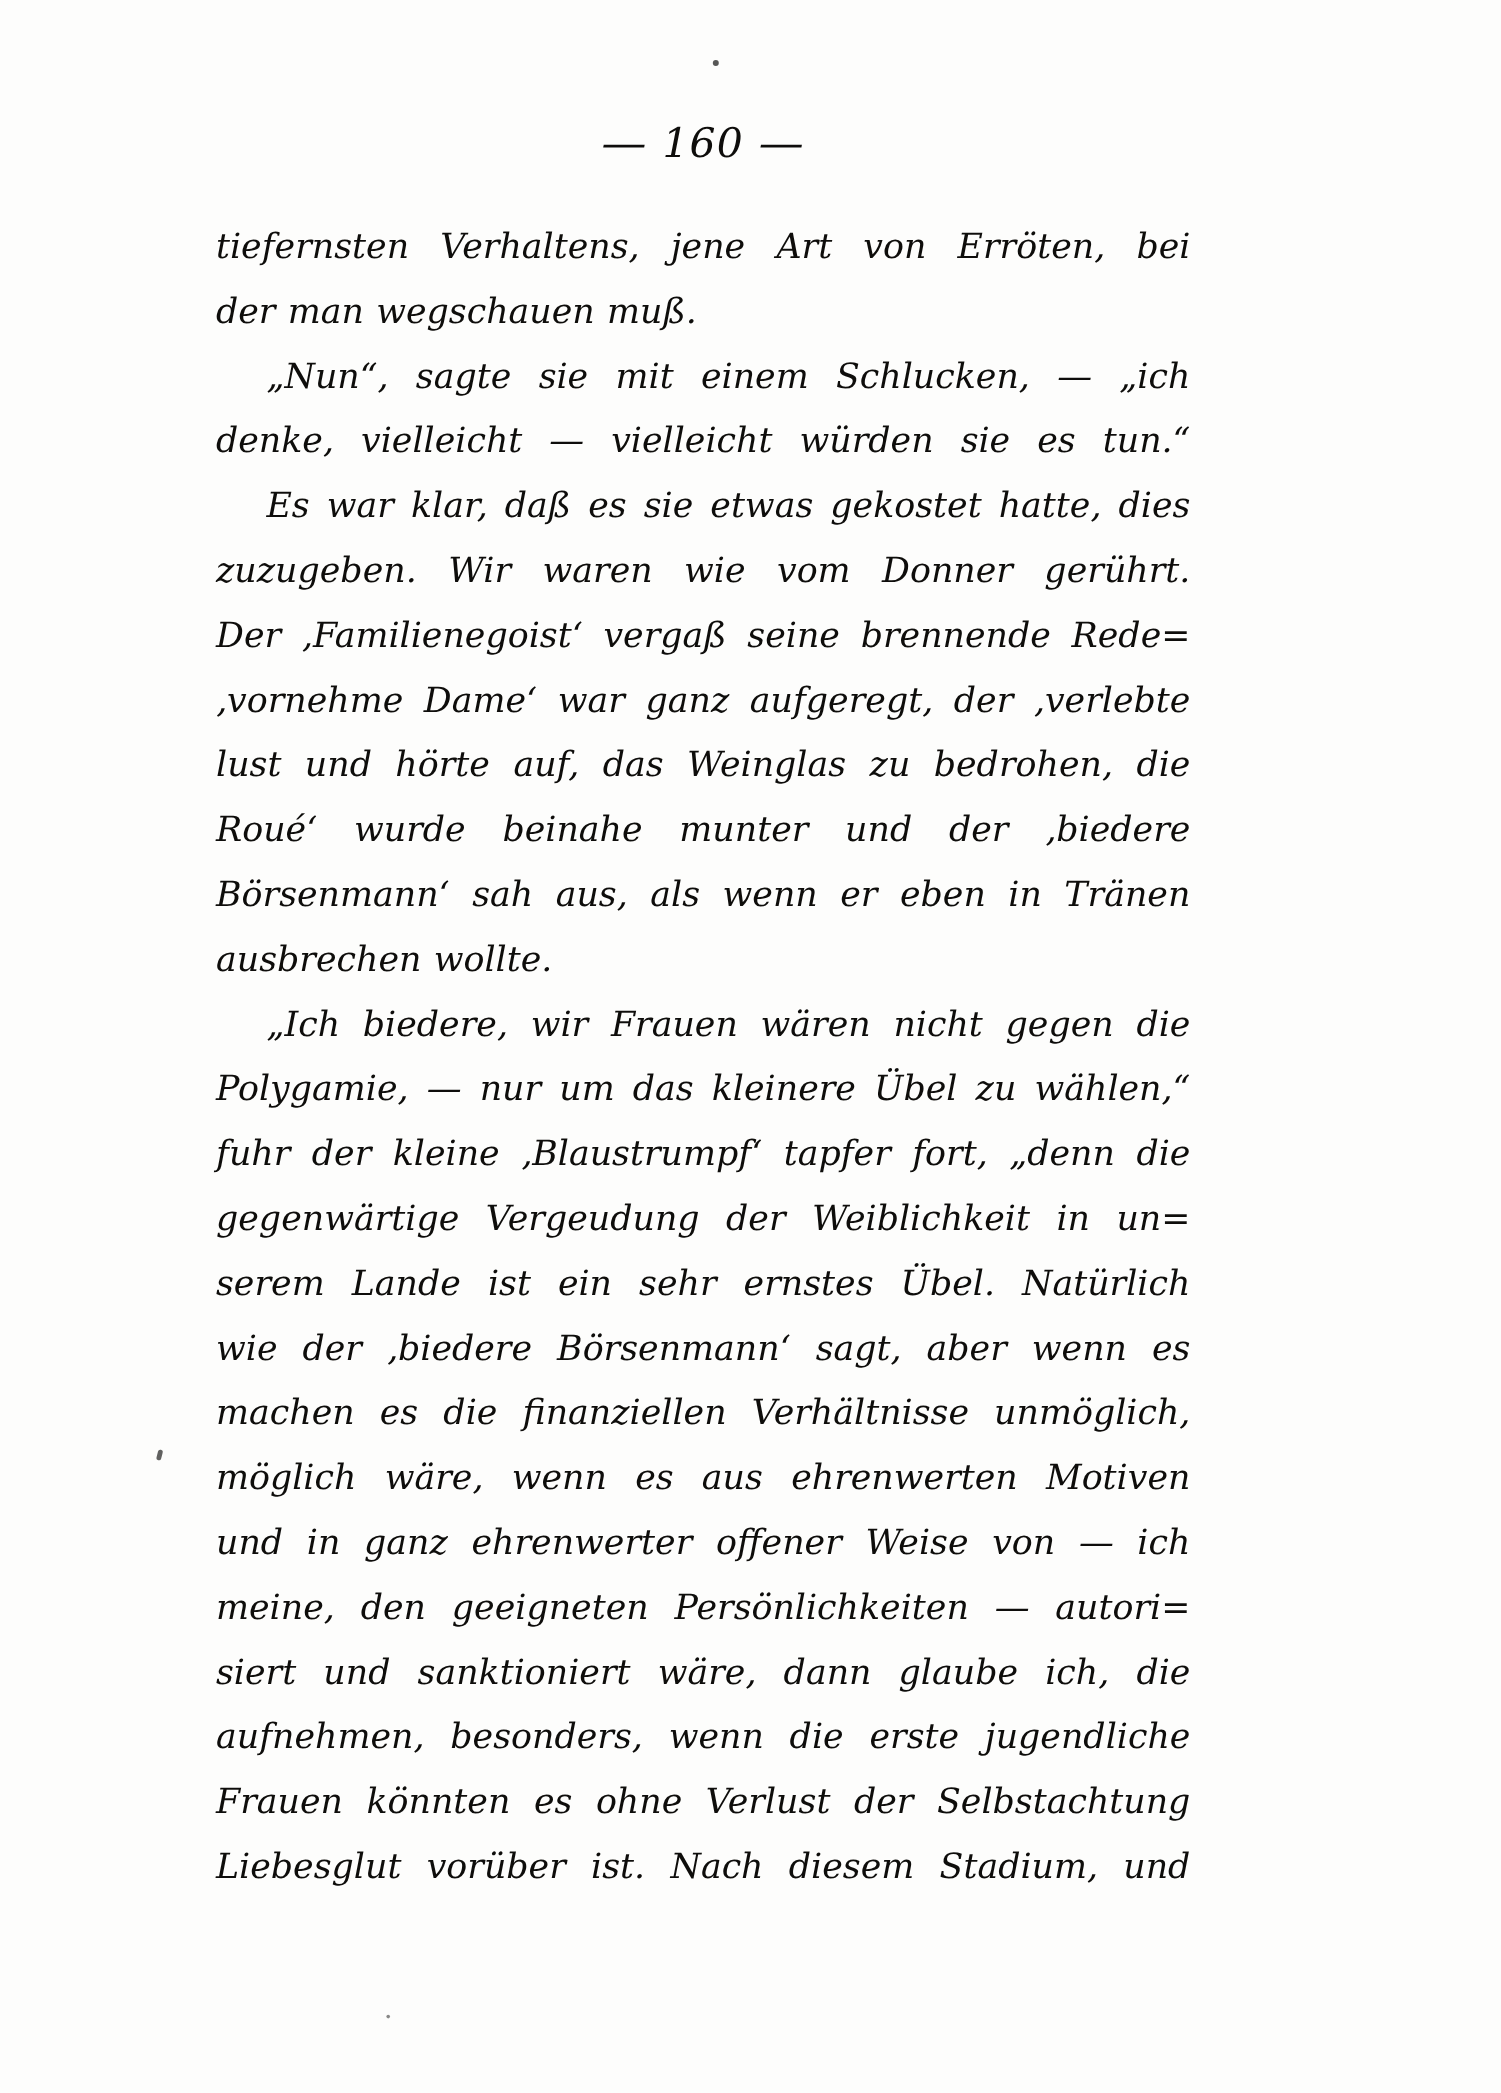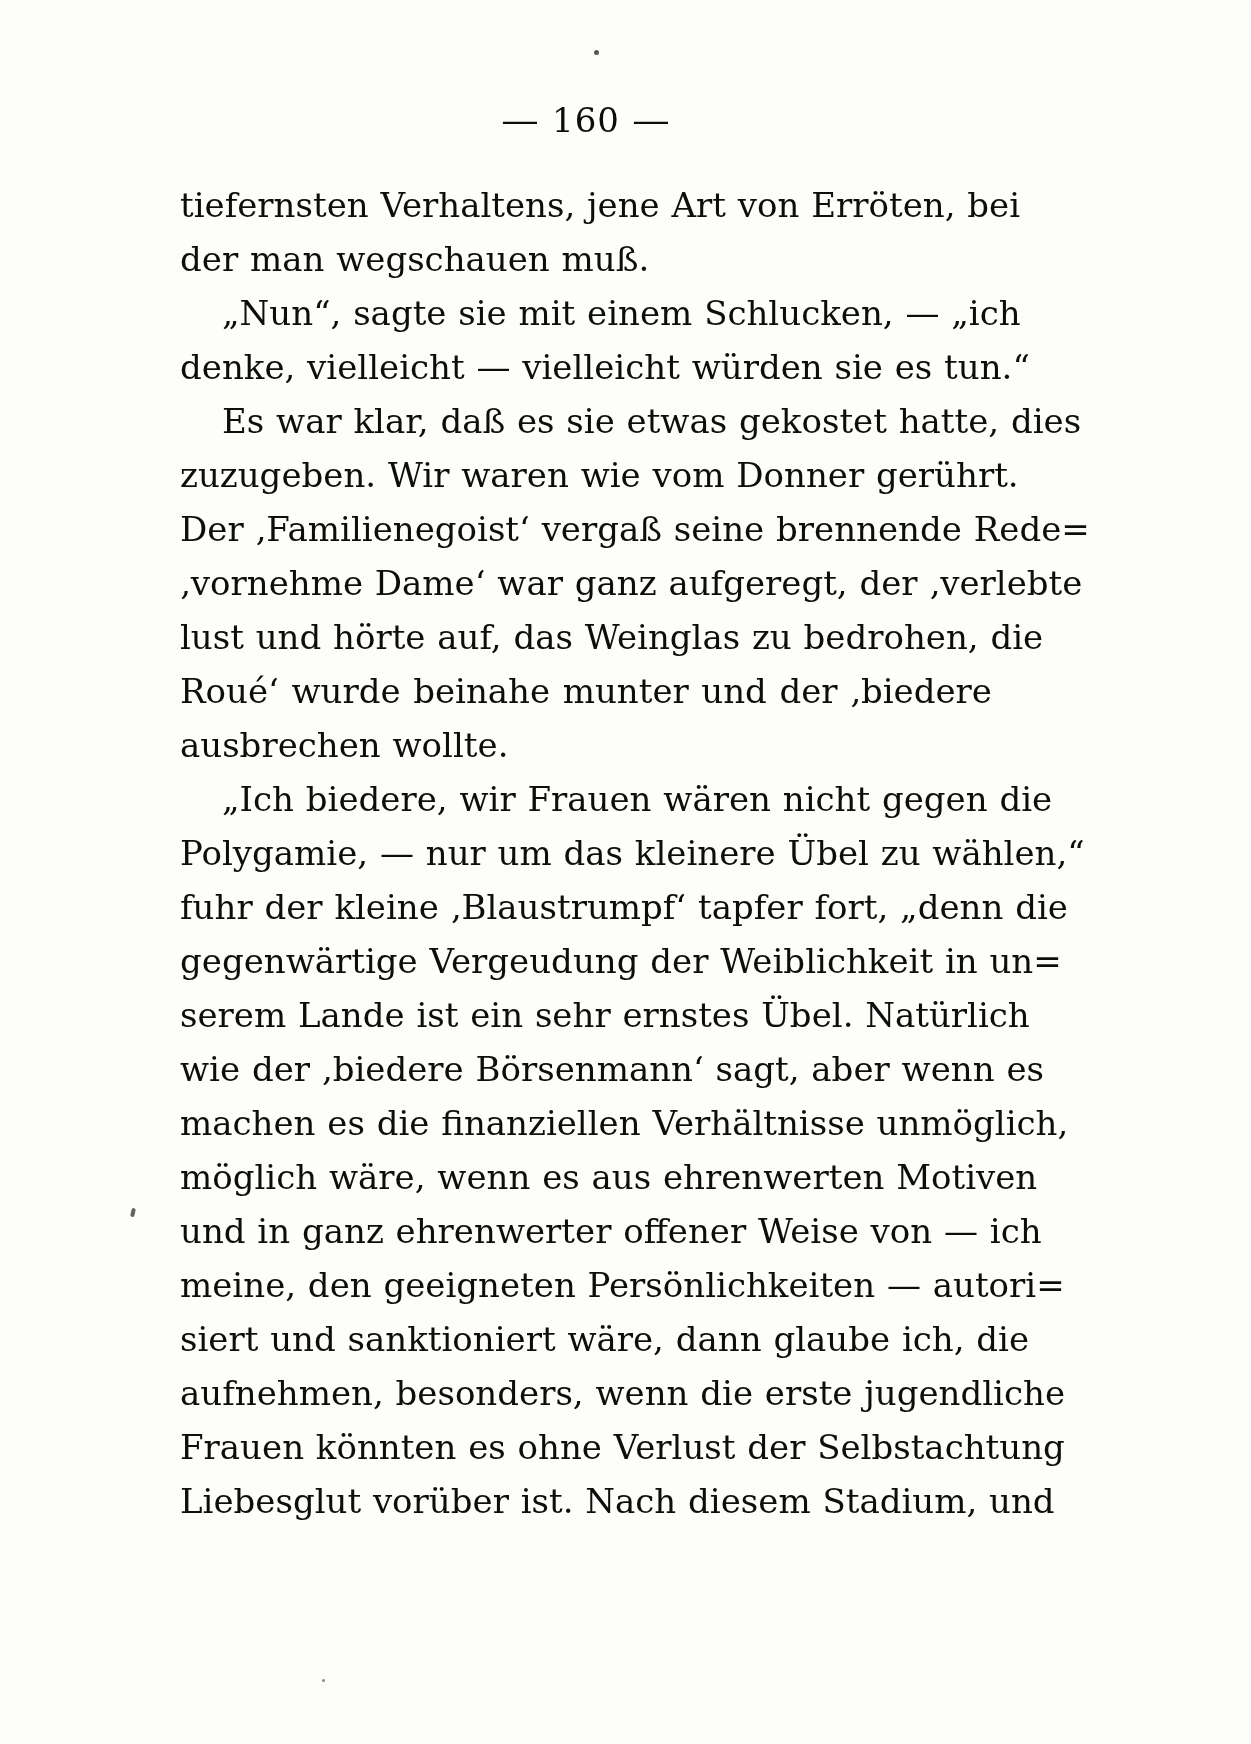--- a/index.html
+++ b/index.html
@@ -13,39 +13,40 @@
     color: #0e0d0b;
     font-family: "DejaVu Serif", serif;
     position: relative;
     overflow: hidden;
   }
   .page {
     position: absolute;
     left: 180px;
     top: 98px;
     width: 812px;
+    font-style: italic;
   }
   .page-header {
     text-align: center;
     font-size: 34px;
     line-height: 44px;
     margin-bottom: 36px;
     letter-spacing: 1px;
     white-space: nowrap;
   }
   .page-header .dash {
     display: inline-block;
     margin: 0 14px;
     transform: scaleX(1.1);
   }
   .text-block {
     width: 812px;
   }
   .line {
-    font-size: 34px;
+    font-size: 29px;
     line-height: 54px;
     height: 54px;
     white-space: nowrap;
     text-align: justify;
     text-align-last: justify;
     -moz-text-align-last: justify;
     word-spacing: 1px;
   }
   .line.end {
     text-align: right;
@@ -82,20 +83,21 @@
     <div class="line">tiefernsten Verhaltens, jene Art von Erröten, bei</div>
     <div class="line end">der man wegschauen muß.</div>
     <div class="line indent">„Nun“, sagte sie mit einem Schlucken, — „ich</div>
     <div class="line">denke, vielleicht — vielleicht würden sie es tun.“</div>
     <div class="line indent">Es war klar, daß es sie etwas gekostet hatte, dies</div>
     <div class="line">zuzugeben. Wir waren wie vom Donner gerührt.</div>
     <div class="line">Der ‚Familienegoist‘ vergaß seine brennende Rede=</div>
     <div class="line">‚vornehme Dame‘ war ganz aufgeregt, der ‚verlebte</div>
     <div class="line">lust und hörte auf, das Weinglas zu bedrohen, die</div>
     <div class="line">Roué‘ wurde beinahe munter und der ‚biedere</div>
+    <div class="line">Börsenmann‘ sah aus, als wenn er eben in Tränen</div>
     <div class="line end">ausbrechen wollte.</div>
     <div class="line indent">„Ich biedere, wir Frauen wären nicht gegen die</div>
     <div class="line">Polygamie, — nur um das kleinere Übel zu wählen,“</div>
     <div class="line">fuhr der kleine ‚Blaustrumpf‘ tapfer fort, „denn die</div>
     <div class="line">gegenwärtige Vergeudung der Weiblichkeit in un=</div>
     <div class="line">serem Lande ist ein sehr ernstes Übel. Natürlich</div>
     <div class="line">wie der ‚biedere Börsenmann‘ sagt, aber wenn es</div>
     <div class="line">machen es die finanziellen Verhältnisse unmöglich,</div>
     <div class="line">möglich wäre, wenn es aus ehrenwerten Motiven</div>
     <div class="line">und in ganz ehrenwerter offener Weise von — ich</div>

